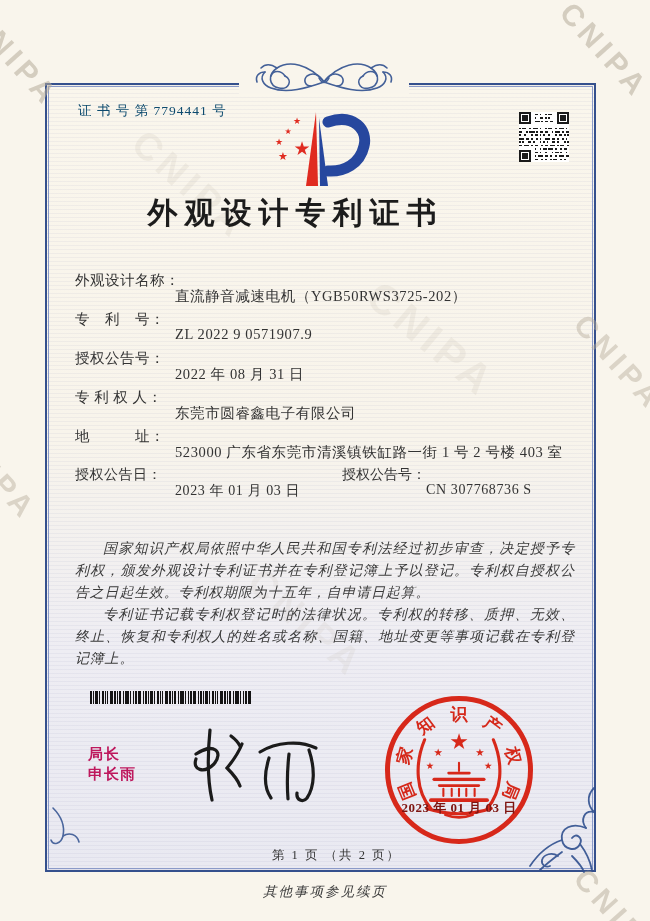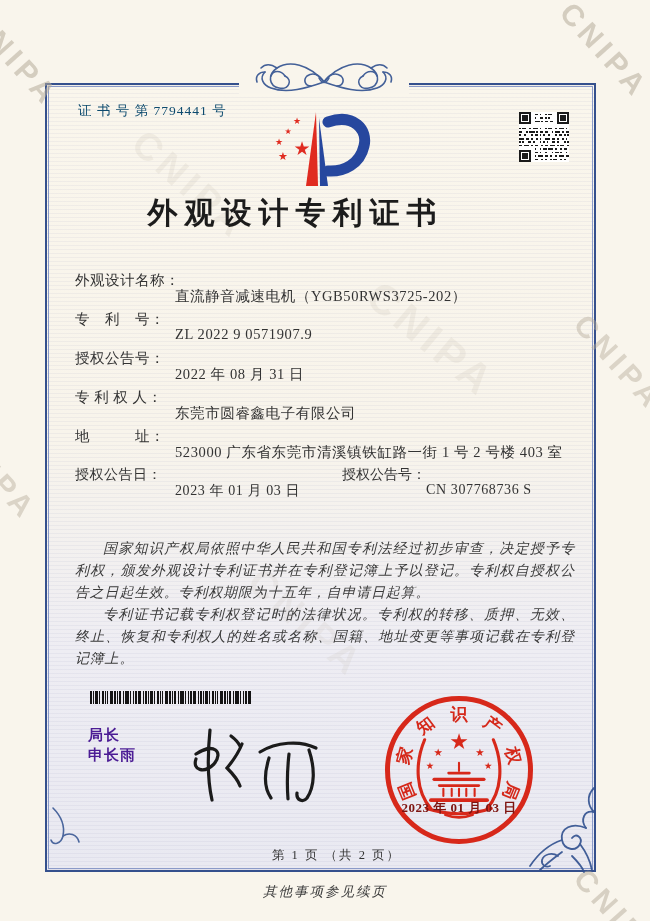--- a/index.html
+++ b/index.html
@@ -67,23 +67,23 @@
     font-size:14px; line-height:22px; color:#3a3a3a;
     font-style:italic; letter-spacing:0.8px; text-align:justify;
   }
   .legal p { text-indent:2em; }
 
   
   .barcode { position:absolute; left:90px; top:690px; z-index:3; }
 
   
   .signer {
-    position:absolute; left:88px; top:726px; z-index:3;
+    position:absolute; left:88px; top:745px; z-index:3;
     font-family:Liberation Sans, sans-serif;
-    font-size:15px; color:#4c1d95; font-weight:600; letter-spacing:1px;
+    font-size:15px; color:#be185d; font-weight:600; letter-spacing:1px;
   }
   .signer div + div { margin-top:1px; }
   .signature { position:absolute; left:168px; top:726px; z-index:3; }
 
   
   .seal {
     position:absolute; left:385px; top:696px; width:148px; height:148px; z-index:4;
     border:5px solid #d7281a; border-radius:50%;
   }
   .seal-char {

